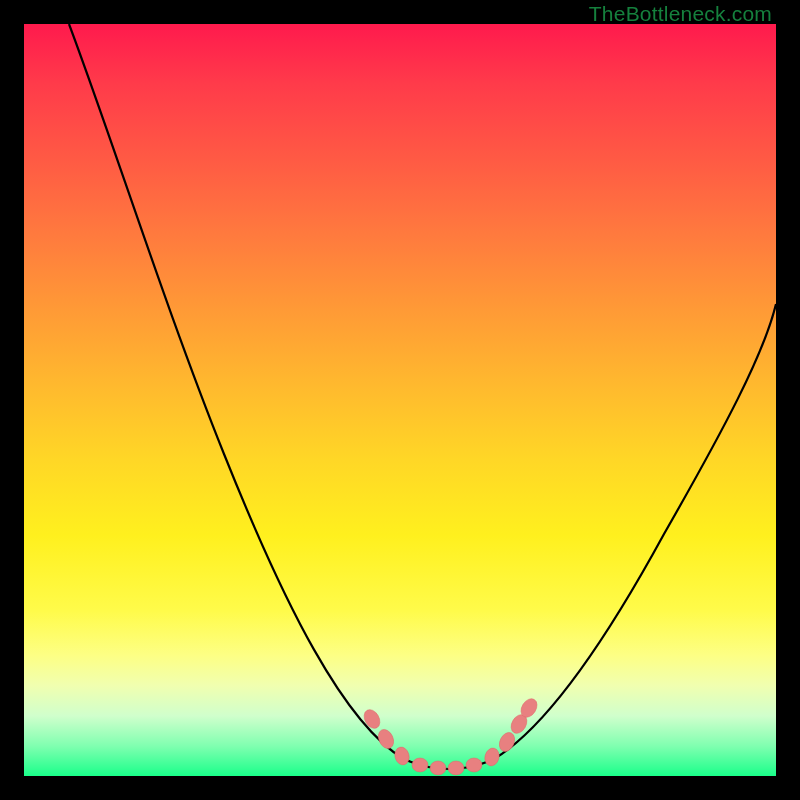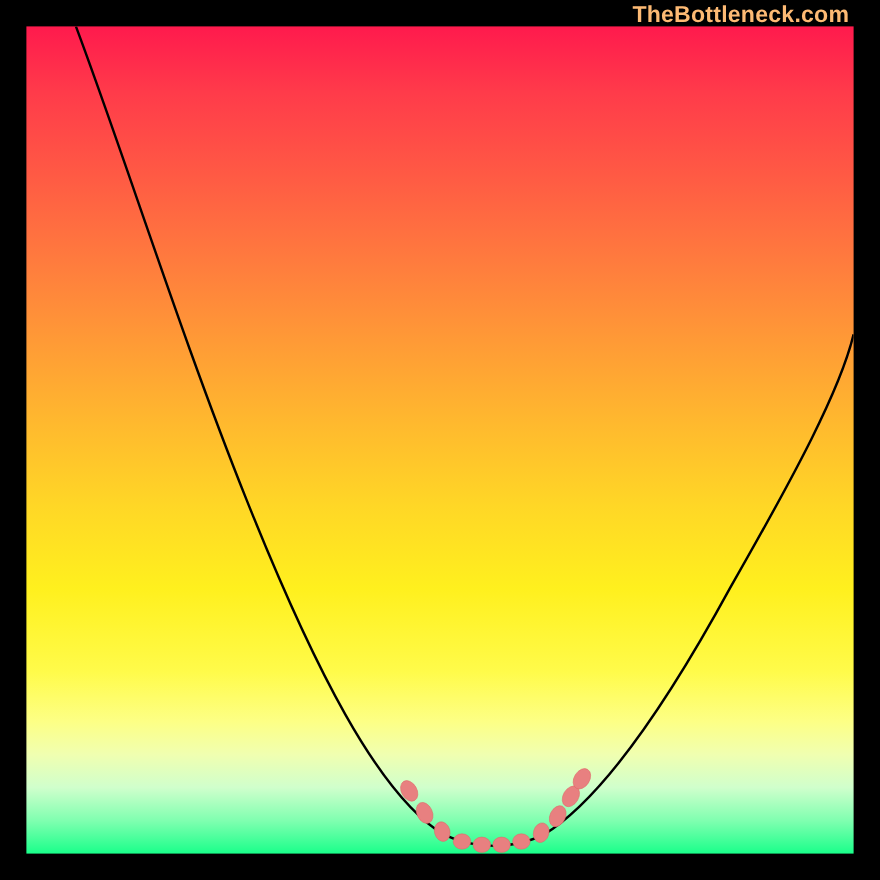--- a/index.html
+++ b/index.html
@@ -39,23 +39,23 @@
       #f0ffb0 88%,
       #d0ffcc 92%,
       #80ffb0 96%,
       #1aff8a 100%
     );
   }
   .watermark {
     position: absolute;
     top: 2px;
     right: 28px;
-    color: #fdba74;
+    color: #15803d;
     font-size: 21px;
-    font-weight: 700;
+    font-weight: 400;
     letter-spacing: 0.2px;
   }
   svg.curve {
     position: absolute;
     top: 24px;
     left: 24px;
     width: 752px;
     height: 752px;
   }
 </style>

